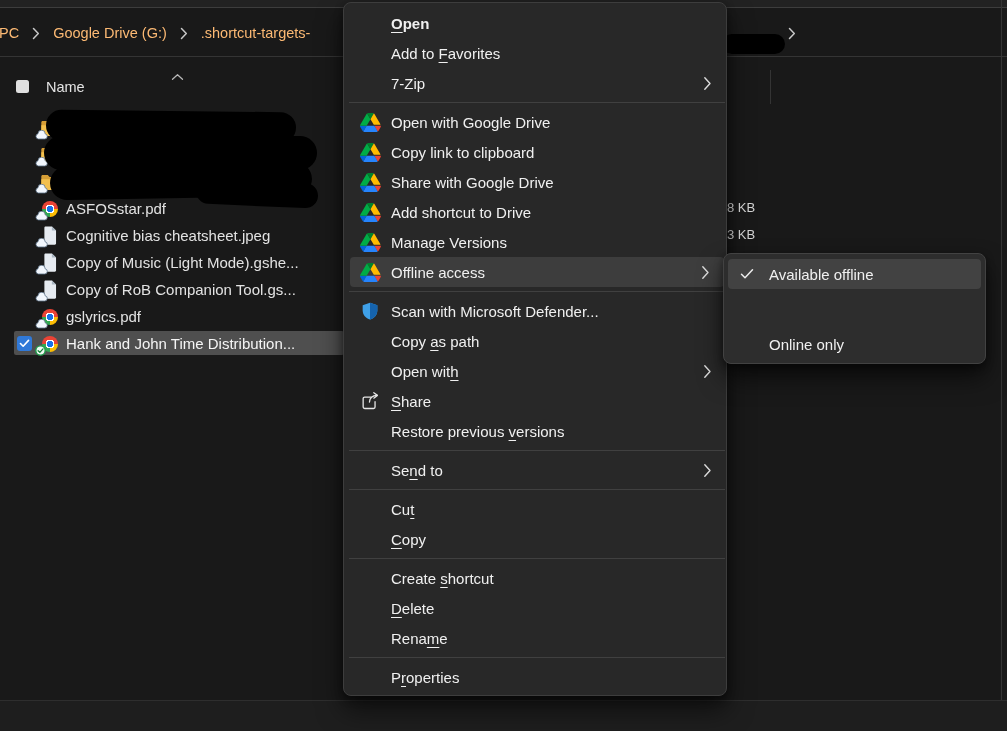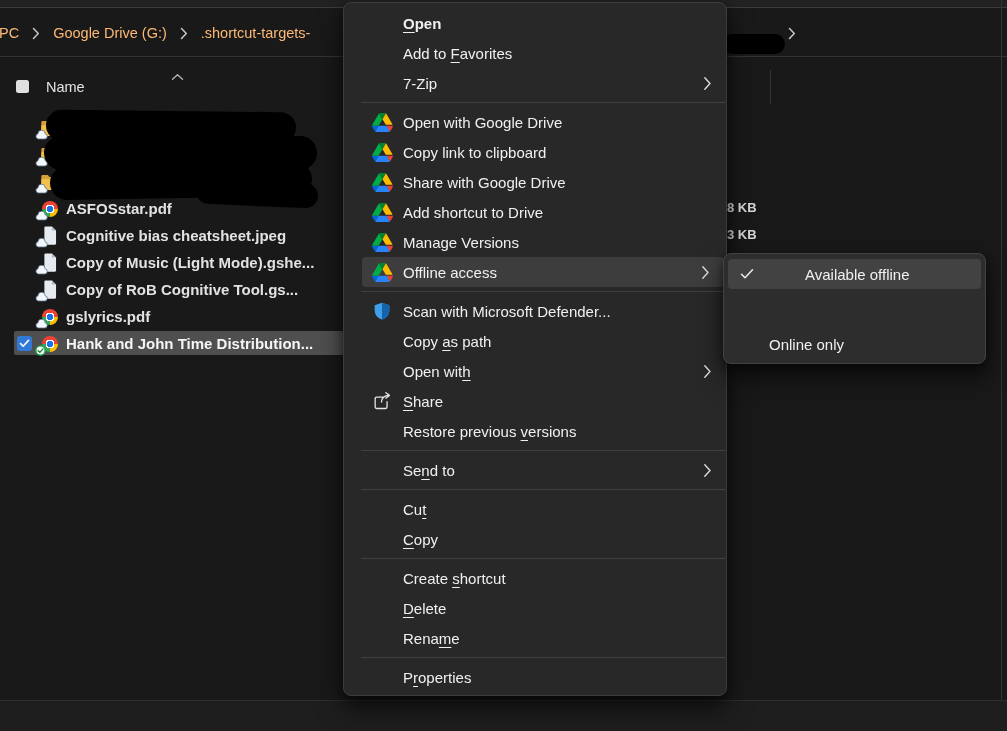--- a/index.html
+++ b/index.html
@@ -17,21 +17,21 @@
   .crumb-pill{ position:absolute; left:722px; top:25px; width:63px; height:20px; border-radius:10px; background:var(--redaction); z-index:5; }
   .crumb-chev-tail{ position:absolute; left:788px; top:17px; height:15px; display:flex; align-items:center; }
 
   
   .hdr-checkbox{ position:absolute; left:16px; top:80px; width:13px; height:13px; background:#e0e0e0; border-radius:2.5px; }
   .hdr-label{ position:absolute; left:46px; top:79px; font-size:14.5px; color:#e3e3e3; }
   .sort-caret{ position:absolute; left:171px; top:67px; }
   .col-divider{ position:absolute; left:770px; top:70px; width:1px; height:34px; background:var(--hairline); }
 
   
-  .file-row{ position:absolute; left:0; width:971px; height:27px; font-size:15px; color:#e2e2e2;font-weight:bold; }
+  .file-row{ position:absolute; left:0; width:971px; height:27px; font-size:15px; color:#e2e2e2; }
   .row-bg{ position:absolute; left:14px; top:1px; width:330px; height:24px; border-radius:2px; }
   .file-row.selected .row-bg{ background:var(--selected-row); }
   .file-row.selected{ color:#f5f5f5; }
   .sel-check{ position:absolute; left:17px; top:6px; width:15px; height:15px; border-radius:3px; background:var(--accent); display:flex; align-items:center; justify-content:center; }
   .file-icon{ position:absolute; left:39px; top:3px; width:22px; height:21px; display:flex; align-items:center; justify-content:center; }
   .badge{ position:absolute; left:-4px; bottom:-2px; line-height:0; }
   .ic-chrome{ width:16px; height:16px; border-radius:50%; display:inline-block;
     background: radial-gradient(circle at 50% 50%, #1a73e8 0 26%, #ffffff 26% 40%, rgba(255,255,255,0) 40%),
                 conic-gradient(from 90deg, #fbbc04 0 25%, #34a853 25% 50%, #ea4335 50% 100%); }
   .fname{ position:absolute; left:66px; top:0; line-height:27px; white-space:nowrap; }
@@ -42,37 +42,37 @@
   .blob{ position:absolute; background:var(--redaction); z-index:10; }
   .b1{ left:46px; top:111px; width:250px; height:31px; border-radius:16px; transform:rotate(.6deg); }
   .b2{ left:44px; top:136px; width:273px; height:34px; border-radius:17px; }
   .b3{ left:50px; top:164px; width:262px; height:34px; border-radius:17px; transform:rotate(-1deg); }
   .b4{ left:196px; top:181px; width:122px; height:25px; border-radius:13px; transform:rotate(2.5deg); }
 
   .status-strip{ position:absolute; left:0; top:700px; width:1007px; height:31px; background:var(--status-bg); border-top:1px solid #2e2e2e; }
 
   
   .context-menu{ position:absolute; left:343px; top:2px; width:384px; background:var(--menu-bg); border:1px solid var(--border);
-    border-radius:8px; padding:5px 0 3px 16px; z-index:50; box-shadow:0 14px 26px rgba(0,0,0,.55), 0 3px 8px rgba(0,0,0,.45); display:flex; flex-direction:column; }
+    border-radius:8px; padding:5px 0 3px 4px; z-index:50; box-shadow:0 14px 26px rgba(0,0,0,.55), 0 3px 8px rgba(0,0,0,.45); display:flex; flex-direction:column; }
   .menu-item{ position:relative; height:30px; display:flex; align-items:center; padding-right:14px; font-size:15px; color:var(--text); flex:0 0 30px; }
   .menu-item.hl{ background:var(--menu-highlight); border-radius:4px; margin:0 2px;justify-content:flex-end; }
   .menu-item.bold .mi-label{ font-weight:700; }
   .mi-icon{ position:absolute; left:11px; width:22px; display:flex; justify-content:center; align-items:center; line-height:0; }
   .menu-item.hl .mi-icon{ left:9px; }
   .mi-label{ margin-left:43px; white-space:nowrap; }
   .menu-item.hl .mi-label{ margin-left:41px; }
   .mi-arrow{ margin-left:auto; display:flex; align-items:center; line-height:0; }
   .menu-sep{ height:1px; background:var(--separator); margin:4px 1px; flex:0 0 1px; }
   u{ text-decoration:underline; text-underline-offset:2.5px; text-decoration-thickness:1px; }
 
   
   .submenu{ position:absolute; left:723px; top:253px; width:263px; background:var(--submenu-bg); border:1px solid #424242;
     border-radius:8px; padding:5px 0 4px 0; z-index:60; box-shadow:0 14px 24px rgba(0,0,0,.55), 0 3px 8px rgba(0,0,0,.45); }
   .sub-item{ position:relative; height:30px; display:flex; align-items:center; font-size:15px; color:var(--text);margin-top:40px; }
-  .sub-item.hl{ background:var(--submenu-highlight); border-radius:4px; margin:0 4px;padding-left:36px; }
+  .sub-item.hl{ background:var(--submenu-highlight); border-radius:4px; margin:0 4px; }
   .sub-check{ position:absolute; left:16px; display:flex; align-items:center; line-height:0; }
   .sub-item.hl .sub-check{ left:12px; }
   .sub-label{ margin-left:45px; white-space:nowrap; }
   .sub-item.hl .sub-label{ margin-left:41px; }
 </style>
 </head>
 <body>
 
 <div class="screen">
   <div class="top-strip"></div>
@@ -187,21 +187,21 @@
         <span class="row-bg"></span>
         <span class="file-icon">
           <svg width="16" height="19" viewBox="0 0 18 22">
             <path d="M2.5 2c0-.8.6-1.4 1.4-1.4h7.3L16 5.3v14.9c0 .8-.6 1.4-1.4 1.4H3.9c-.8 0-1.4-.6-1.4-1.4z" fill="#e6ebf1"></path>
             <path d="M11.2.6 16 5.3h-4.8z" fill="#aab6c2"></path>
           </svg>
           <span class="badge"><svg width="13" height="10" viewBox="0 0 26 19">
               <path d="M6.8 17.5h12.6a5.2 5.2 0 0 0 1-10.3A7 7 0 0 0 6 6.9a5.4 5.4 0 0 0 .8 10.6z" fill="#f2f7fd" stroke="#5c7186" stroke-width="1.6"></path>
             </svg></span>
         </span>
-        <span class="fname">Copy of RoB Cognitive Tool.gs...</span>
+        <span class="fname">Copy of RoB Companion Tool.gs...</span>
       </div>
       <div class="file-row" style="top: 303px;">
         <span class="row-bg"></span>
         <span class="file-icon">
           <span class="ic-chrome"></span>
           <span class="badge"><svg width="13" height="10" viewBox="0 0 26 19">
               <path d="M6.8 17.5h12.6a5.2 5.2 0 0 0 1-10.3A7 7 0 0 0 6 6.9a5.4 5.4 0 0 0 .8 10.6z" fill="#f2f7fd" stroke="#5c7186" stroke-width="1.6"></path>
             </svg></span>
         </span>
         <span class="fname">gslyrics.pdf</span>

